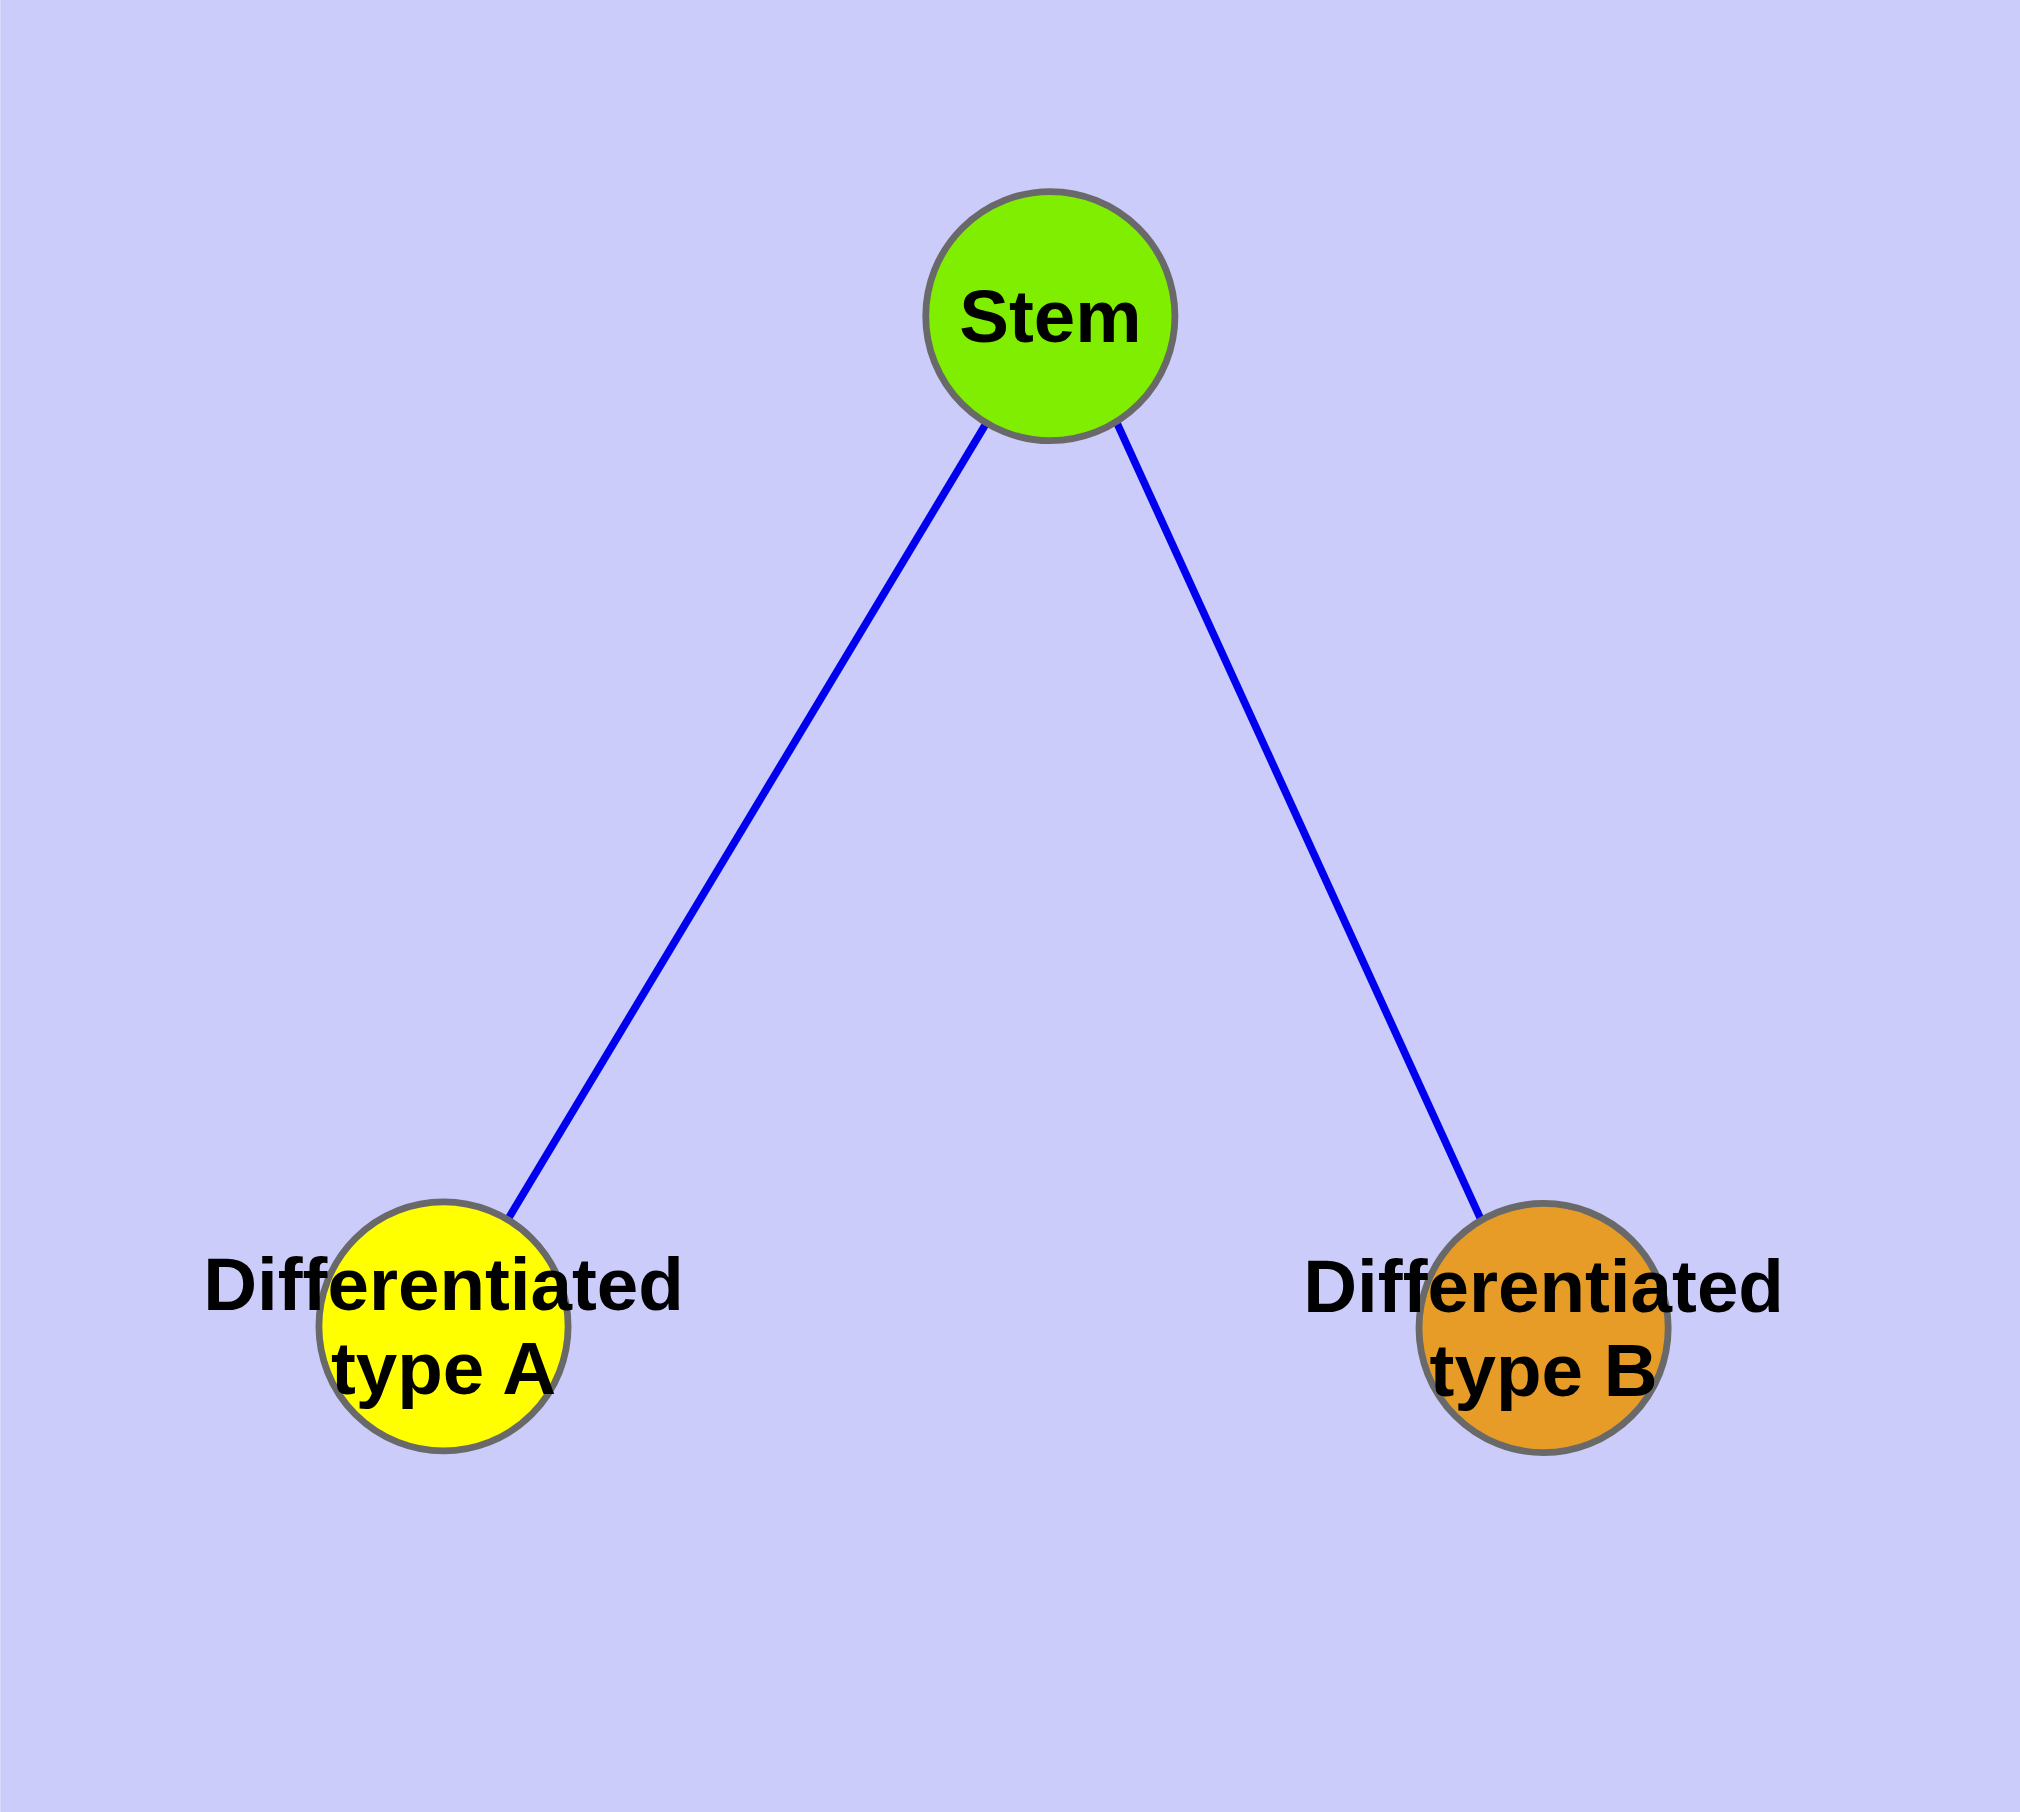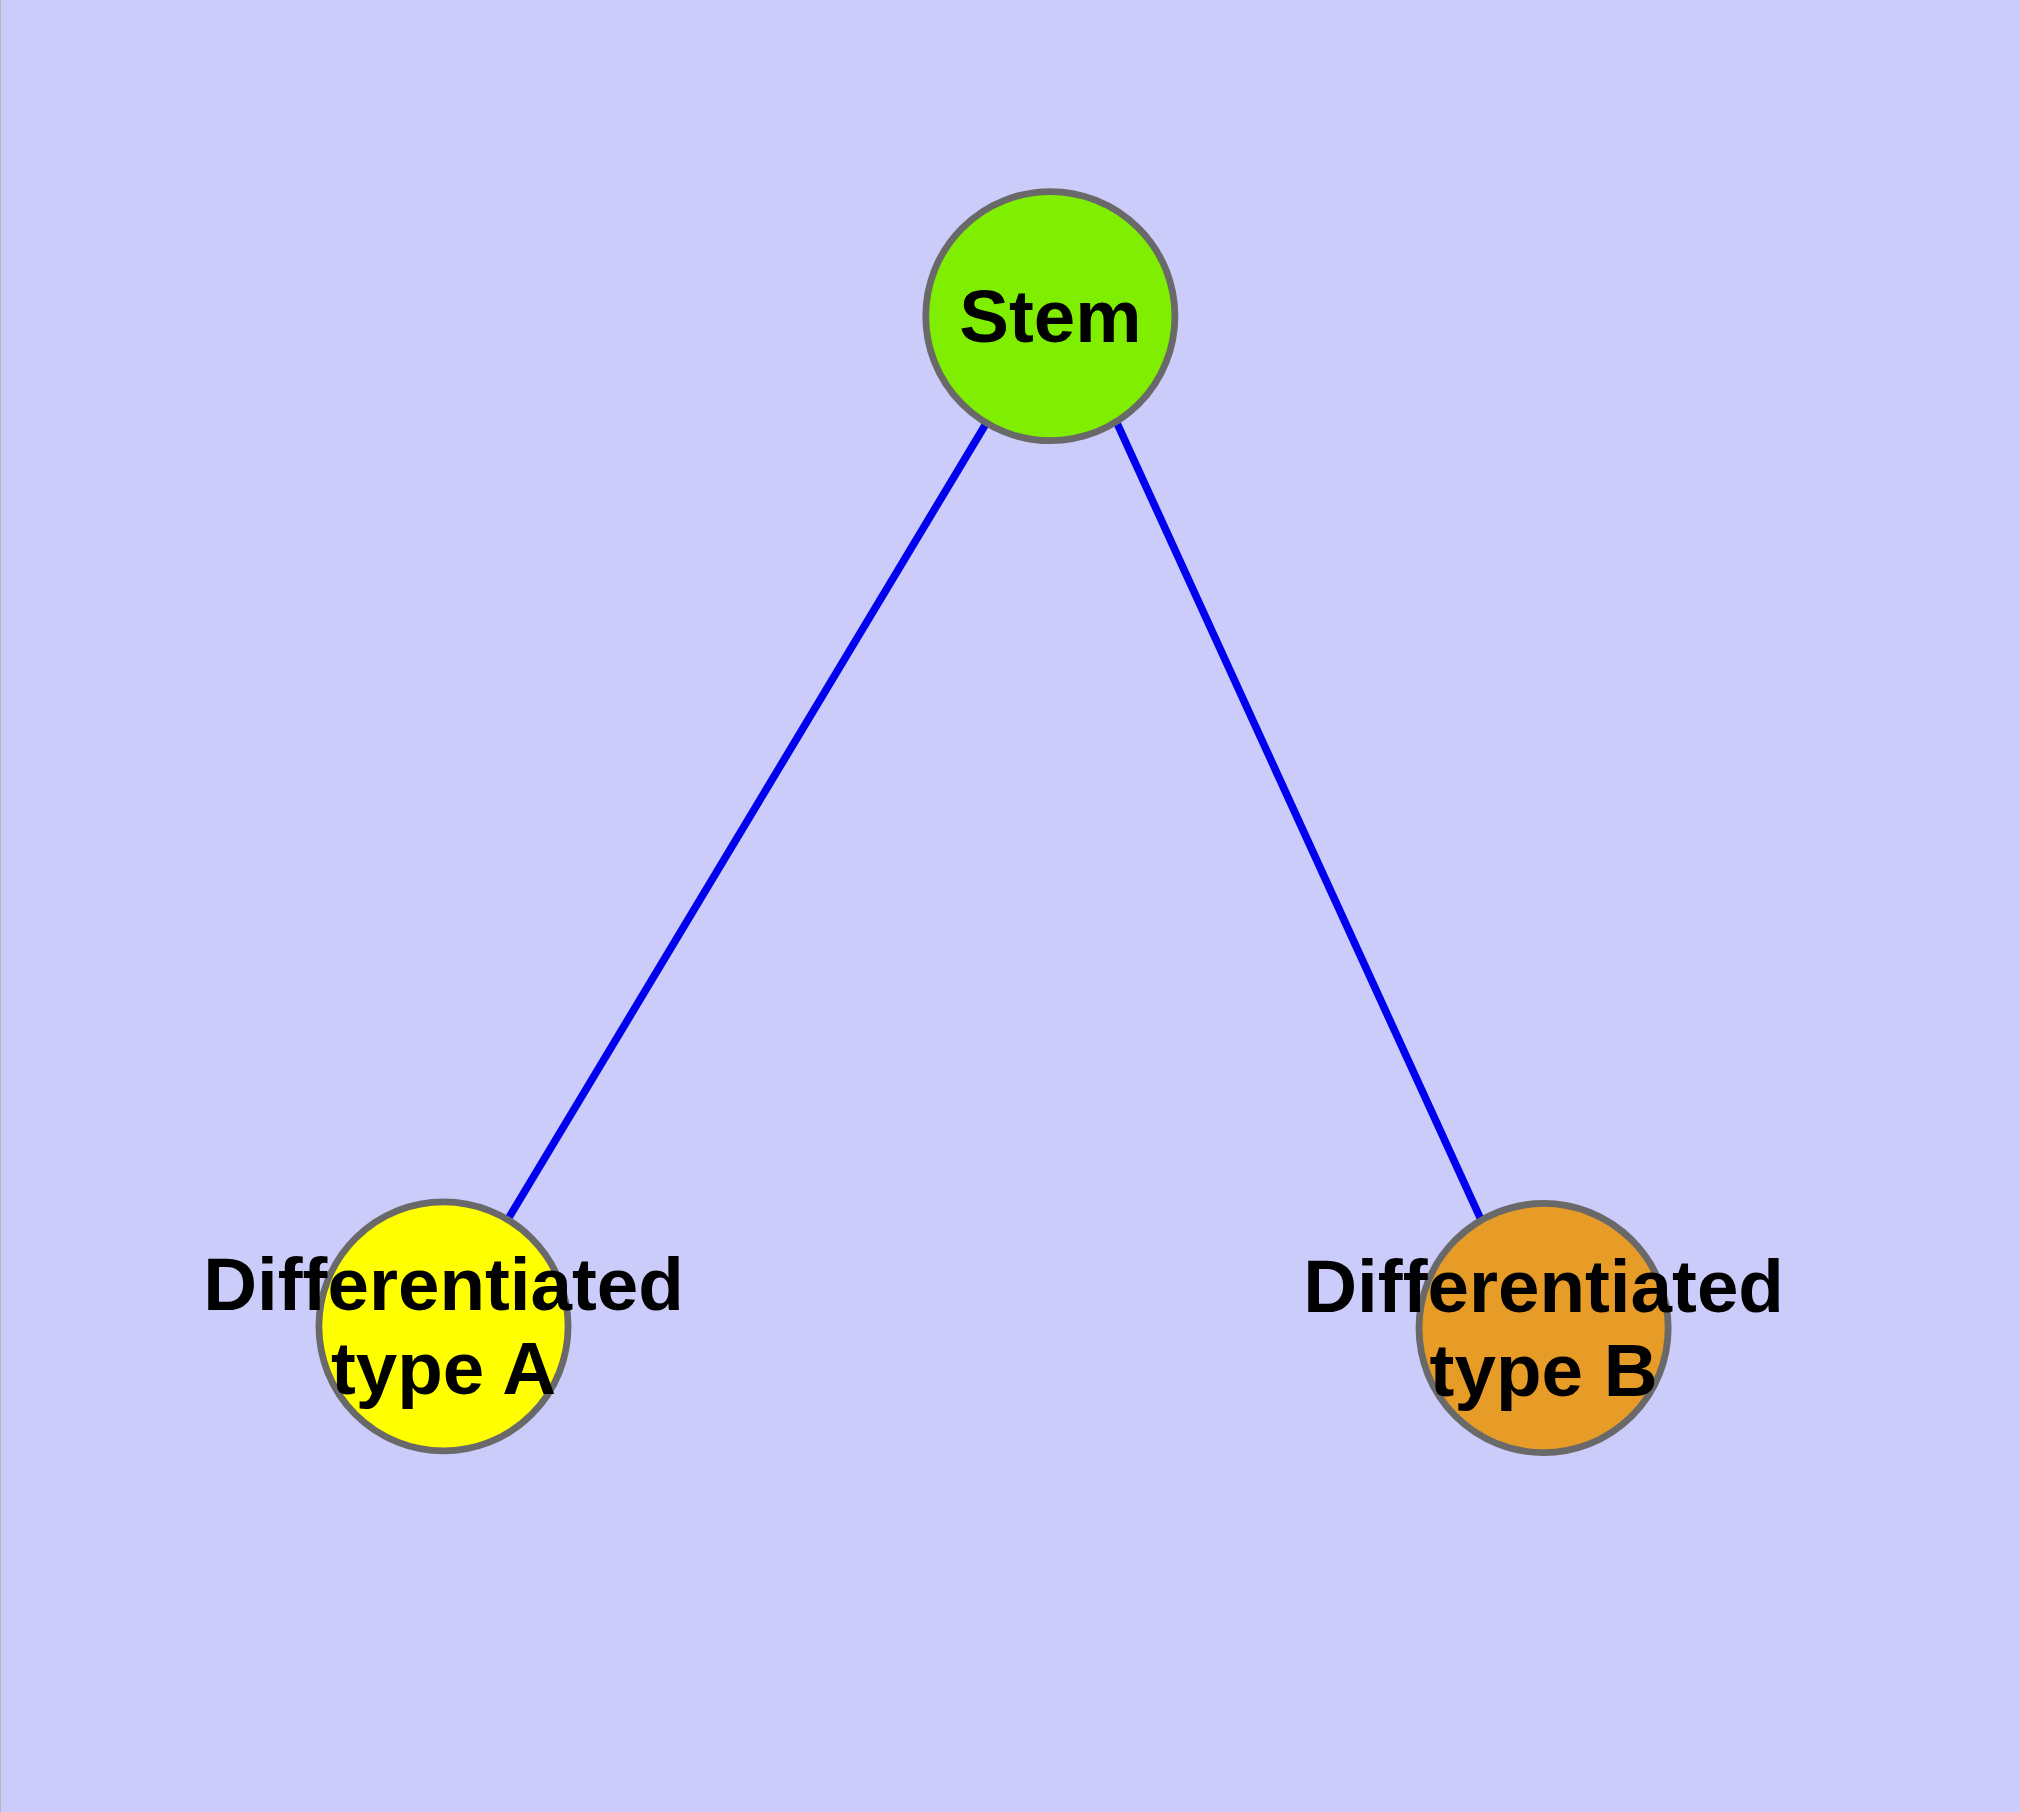--- a/index.html
+++ b/index.html
@@ -34,21 +34,21 @@
     paint-order: normal;
     white-space: pre;
   }
   .edge-line {
     stroke-linecap: butt;
   }
 </style>
 </head>
 <body>
 
-<div id="canvas-root" style="width: 2021px; height: 1812px; background: #a16207;">
+<div id="canvas-root" style="width: 2021px; height: 1812px; background: #ffffff;">
 
   <svg id="graph-svg" viewBox="0 0 2384 2138" style="width: 2021px; height: 1812px;">
 
     <rect id="bg-rect" x="0" y="0" width="2384" height="2138" fill="#ccccfa"></rect>
 
     <g id="edges-group">
       <line class="edge-line" id="edge-0" x1="1163" y1="500" x2="600" y2="1437" stroke="#0000ee" stroke-width="9"></line>
       <line class="edge-line" id="edge-1" x1="1318" y1="500" x2="1748" y2="1441" stroke="#0000ee" stroke-width="9"></line>
     </g>
 

